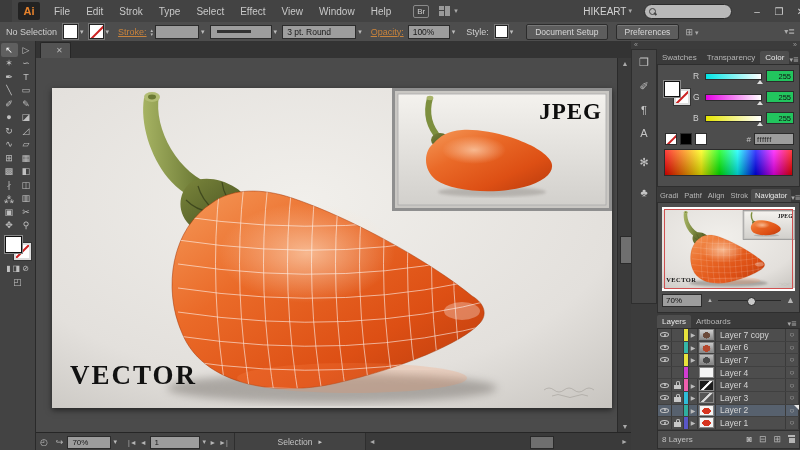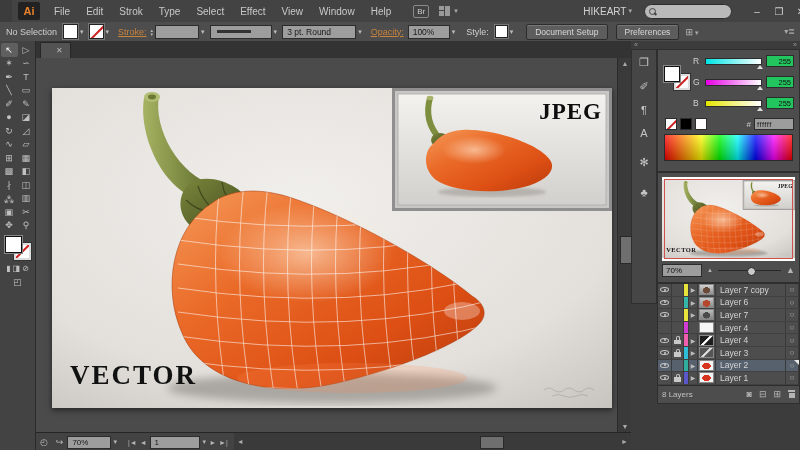--- a/index.html
+++ b/index.html
@@ -374,20 +374,24 @@
   <span class="sb-field" style="width:34px">70%</span>
   <span class="dd">▾</span>
   <span class="sb-nav">
     <span>|◄</span>
     <span>◄</span>
     <span class="sb-field" style="width:40px">1</span>
     <span>▾</span>
     <span>►</span>
     <span>►|</span>
   </span>
+  <span class="sb-status">
+    <span>Selection</span>
+    <span style="font-size:7px">▸</span>
+  </span>
   <span class="hscroll">
     <span class="hs-arr" style="left:3px">◄</span>
     <span class="hthumb"></span>
     <span class="hs-arr" style="right:3px">►</span>
   </span>
 </div>
 
 <div class="dock">
   <div class="dock-head">
     <span>«</span>
@@ -397,20 +401,26 @@
     <span class="strip-ic">❐</span>
     <span class="strip-ic">✐</span>
     <span class="strip-ic">¶</span>
     <span class="strip-ic">A</span>
     <span class="strip-ic" style="margin-top:6px">✻</span>
     <span class="strip-ic" style="margin-top:6px">♣</span>
   </div>
   <div class="panels">
 
     <div>
+      <div class="ptabs">
+        <span class="ptab">Swatches</span>
+        <span class="ptab">Transparency</span>
+        <span class="ptab active">Color</span>
+        <span class="pmenu">▾≣</span>
+      </div>
       <div class="pbody colorbody">
         <div class="cproxy">
           <span class="stroksq" style="width:12px;height:12px"></span>
           <span class="fillsq" style="width:14px;height:14px"></span>
         </div>
         <div class="chrow">
           <span class="chlabel">R</span>
           <span class="chtrack r-grad">
               <span class="chthumb"></span>
             </span>
@@ -435,39 +445,52 @@
           <span class="msw" style="background:#000"></span>
           <span class="msw" style="background:#fff"></span>
           <span class="hexlbl">#</span>
           <span class="hexbox">ffffff</span>
         </div>
         <div class="spectrum"></div>
       </div>
     </div>
 
     <div>
+      <div class="ptabs" style="font-size:7.5px">
+        <span class="ptab" style="padding:2px 3px">Gradi</span>
+        <span class="ptab" style="padding:2px 3px">Pathf</span>
+        <span class="ptab" style="padding:2px 3px">Align</span>
+        <span class="ptab" style="padding:2px 3px">Strok</span>
+        <span class="ptab active" style="padding:2px 4px">Navigator</span>
+        <span class="pmenu">▾≣</span>
+      </div>
       <div class="pbody navbody">
         <div class="navthumb">
           <svg width="133" height="78" viewBox="0 0 560 320" preserveAspectRatio="none">
               <use href="#artSym"></use>
             </svg>
           <span class="navproxy"></span>
         </div>
         <div class="navctrl">
           <span class="navzoom">70%</span>
           <span class="mtn-s">▲</span>
           <span class="navslider">
               <span class="navknob"></span>
             </span>
           <span class="mtn-b">▲</span>
         </div>
       </div>
     </div>
 
     <div>
+      <div class="ptabs">
+        <span class="ptab active">Layers</span>
+        <span class="ptab">Artboards</span>
+        <span class="pmenu">▾≣</span>
+      </div>
       <div class="pbody" style="padding:0">
         <div class="lrow">
           <span class="lcell c-eye">
               <span class="eye"></span>
             </span>
           <span class="lcell c-lock">
               <span class="lockic" style="visibility: hidden;"></span>
             </span>
           <span class="lcell c-bar">
               <span class="lbar" style="background:#e8e23c"></span>

